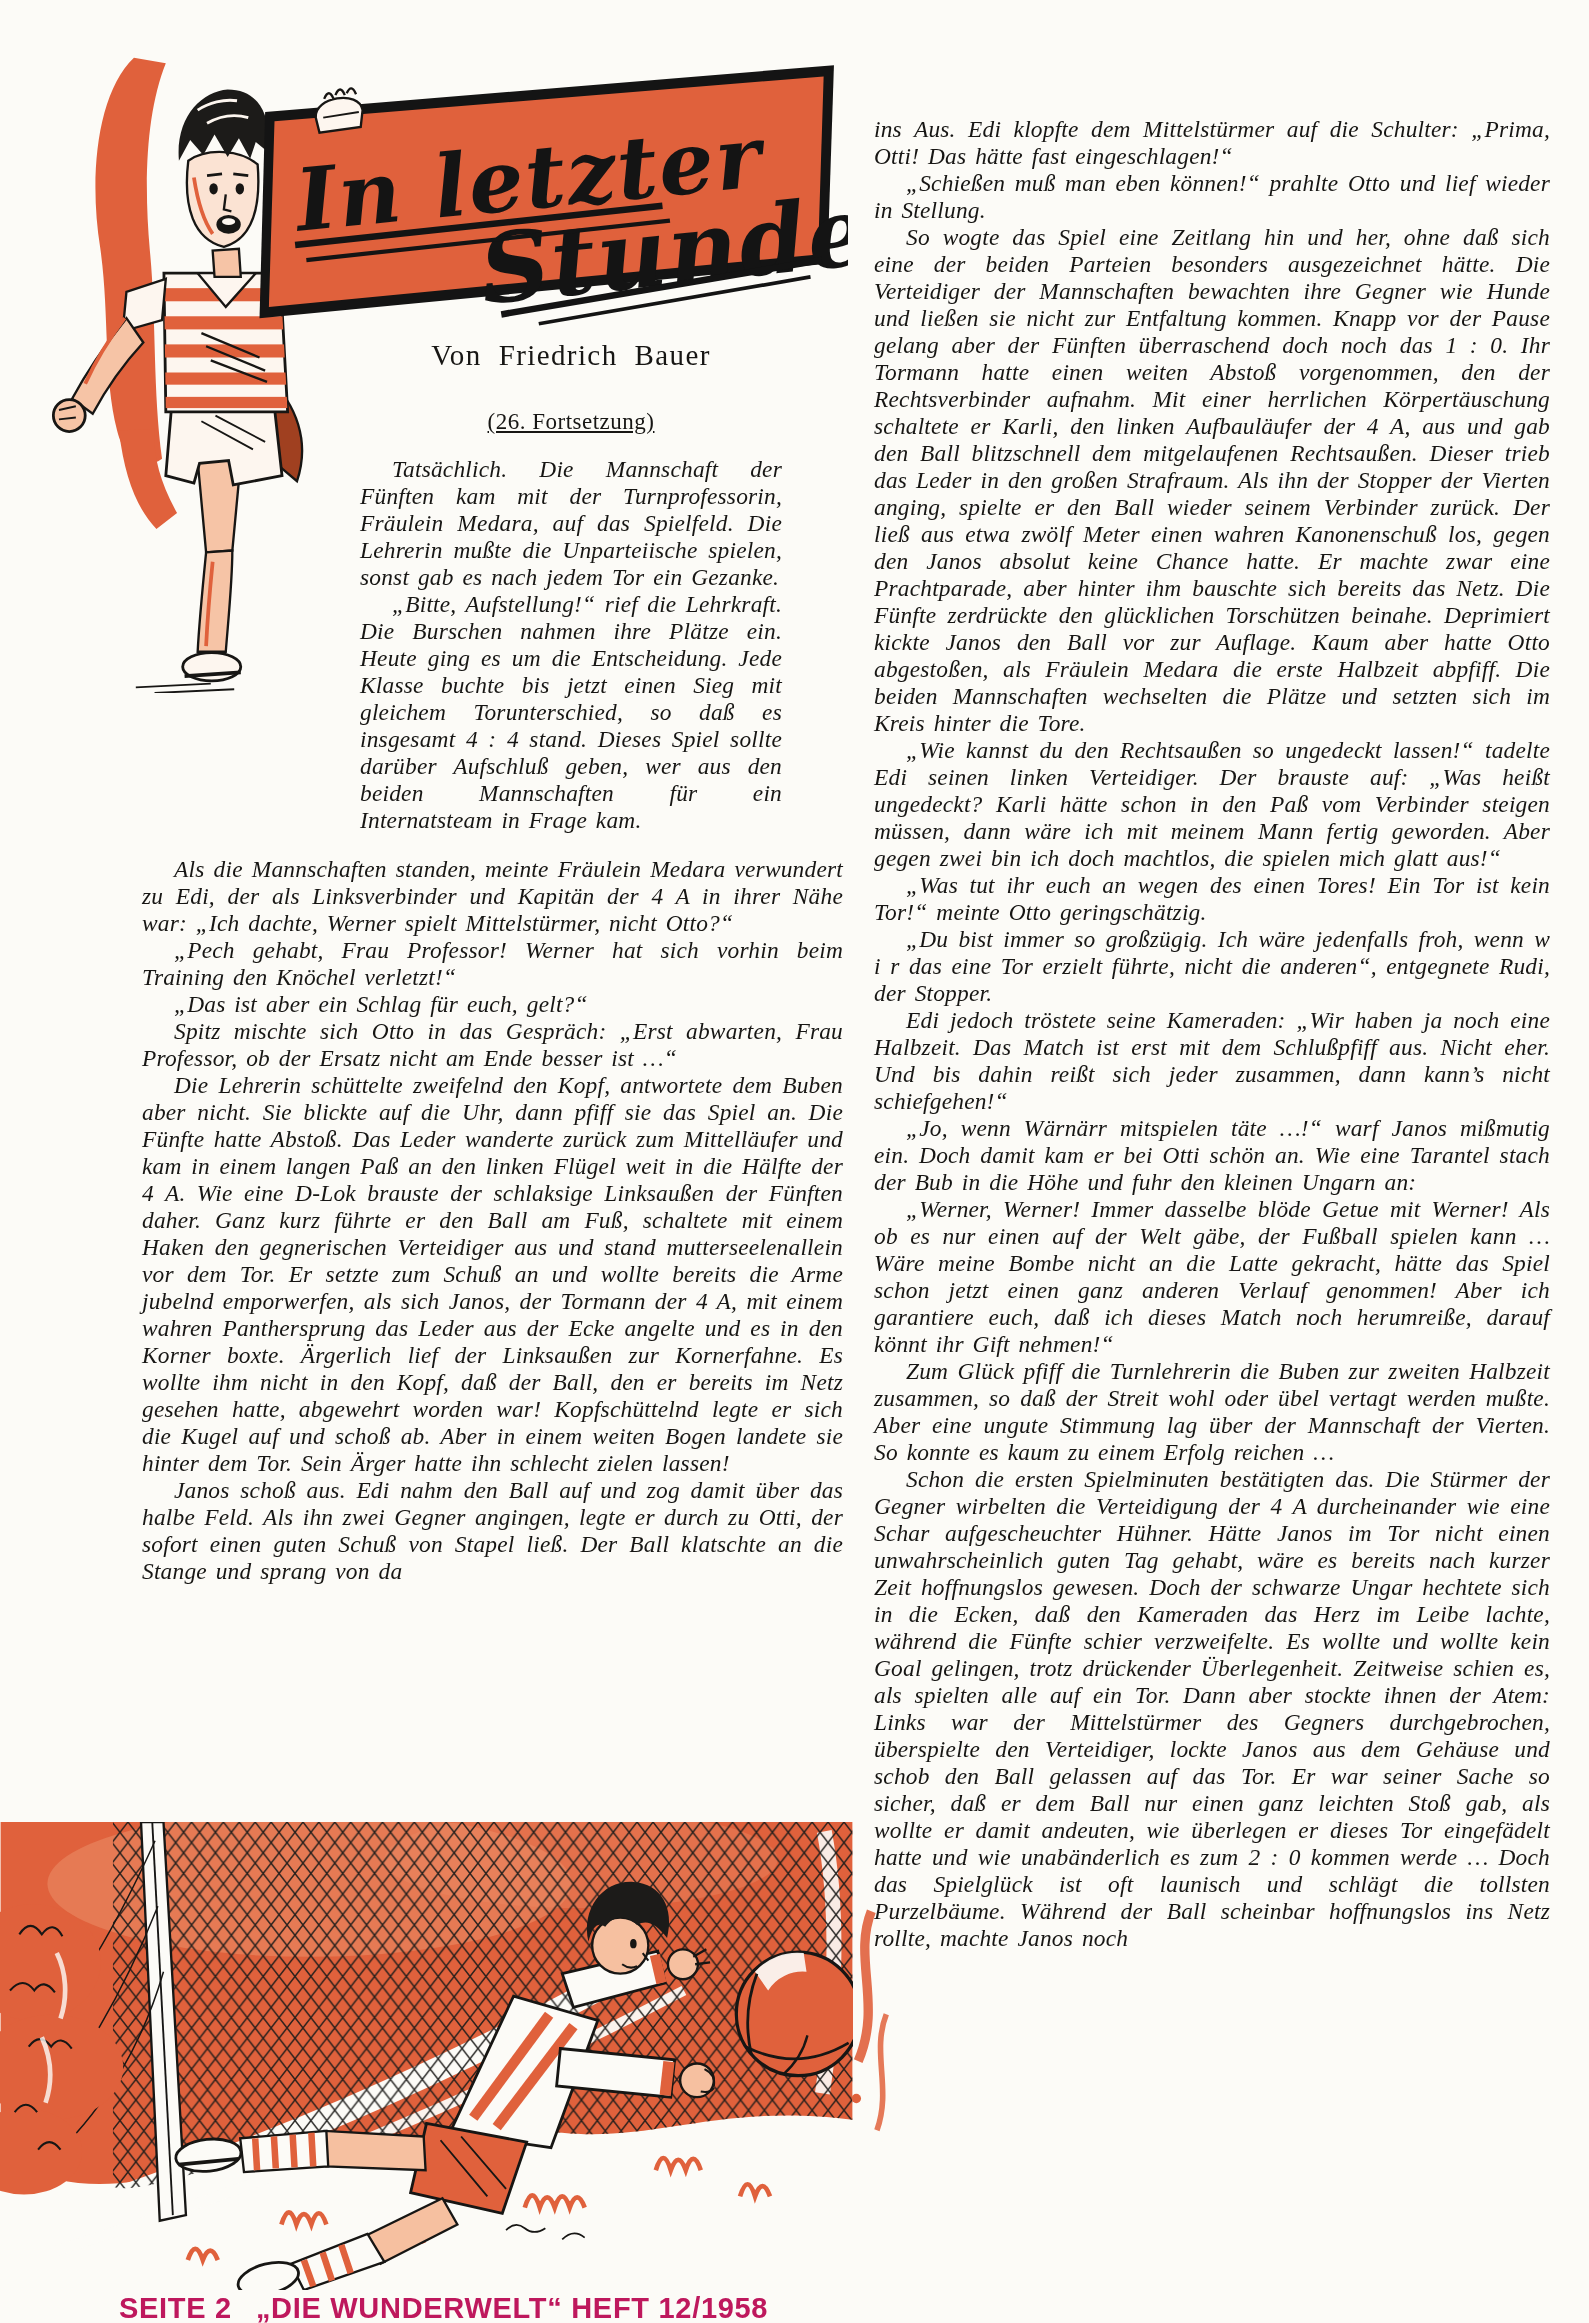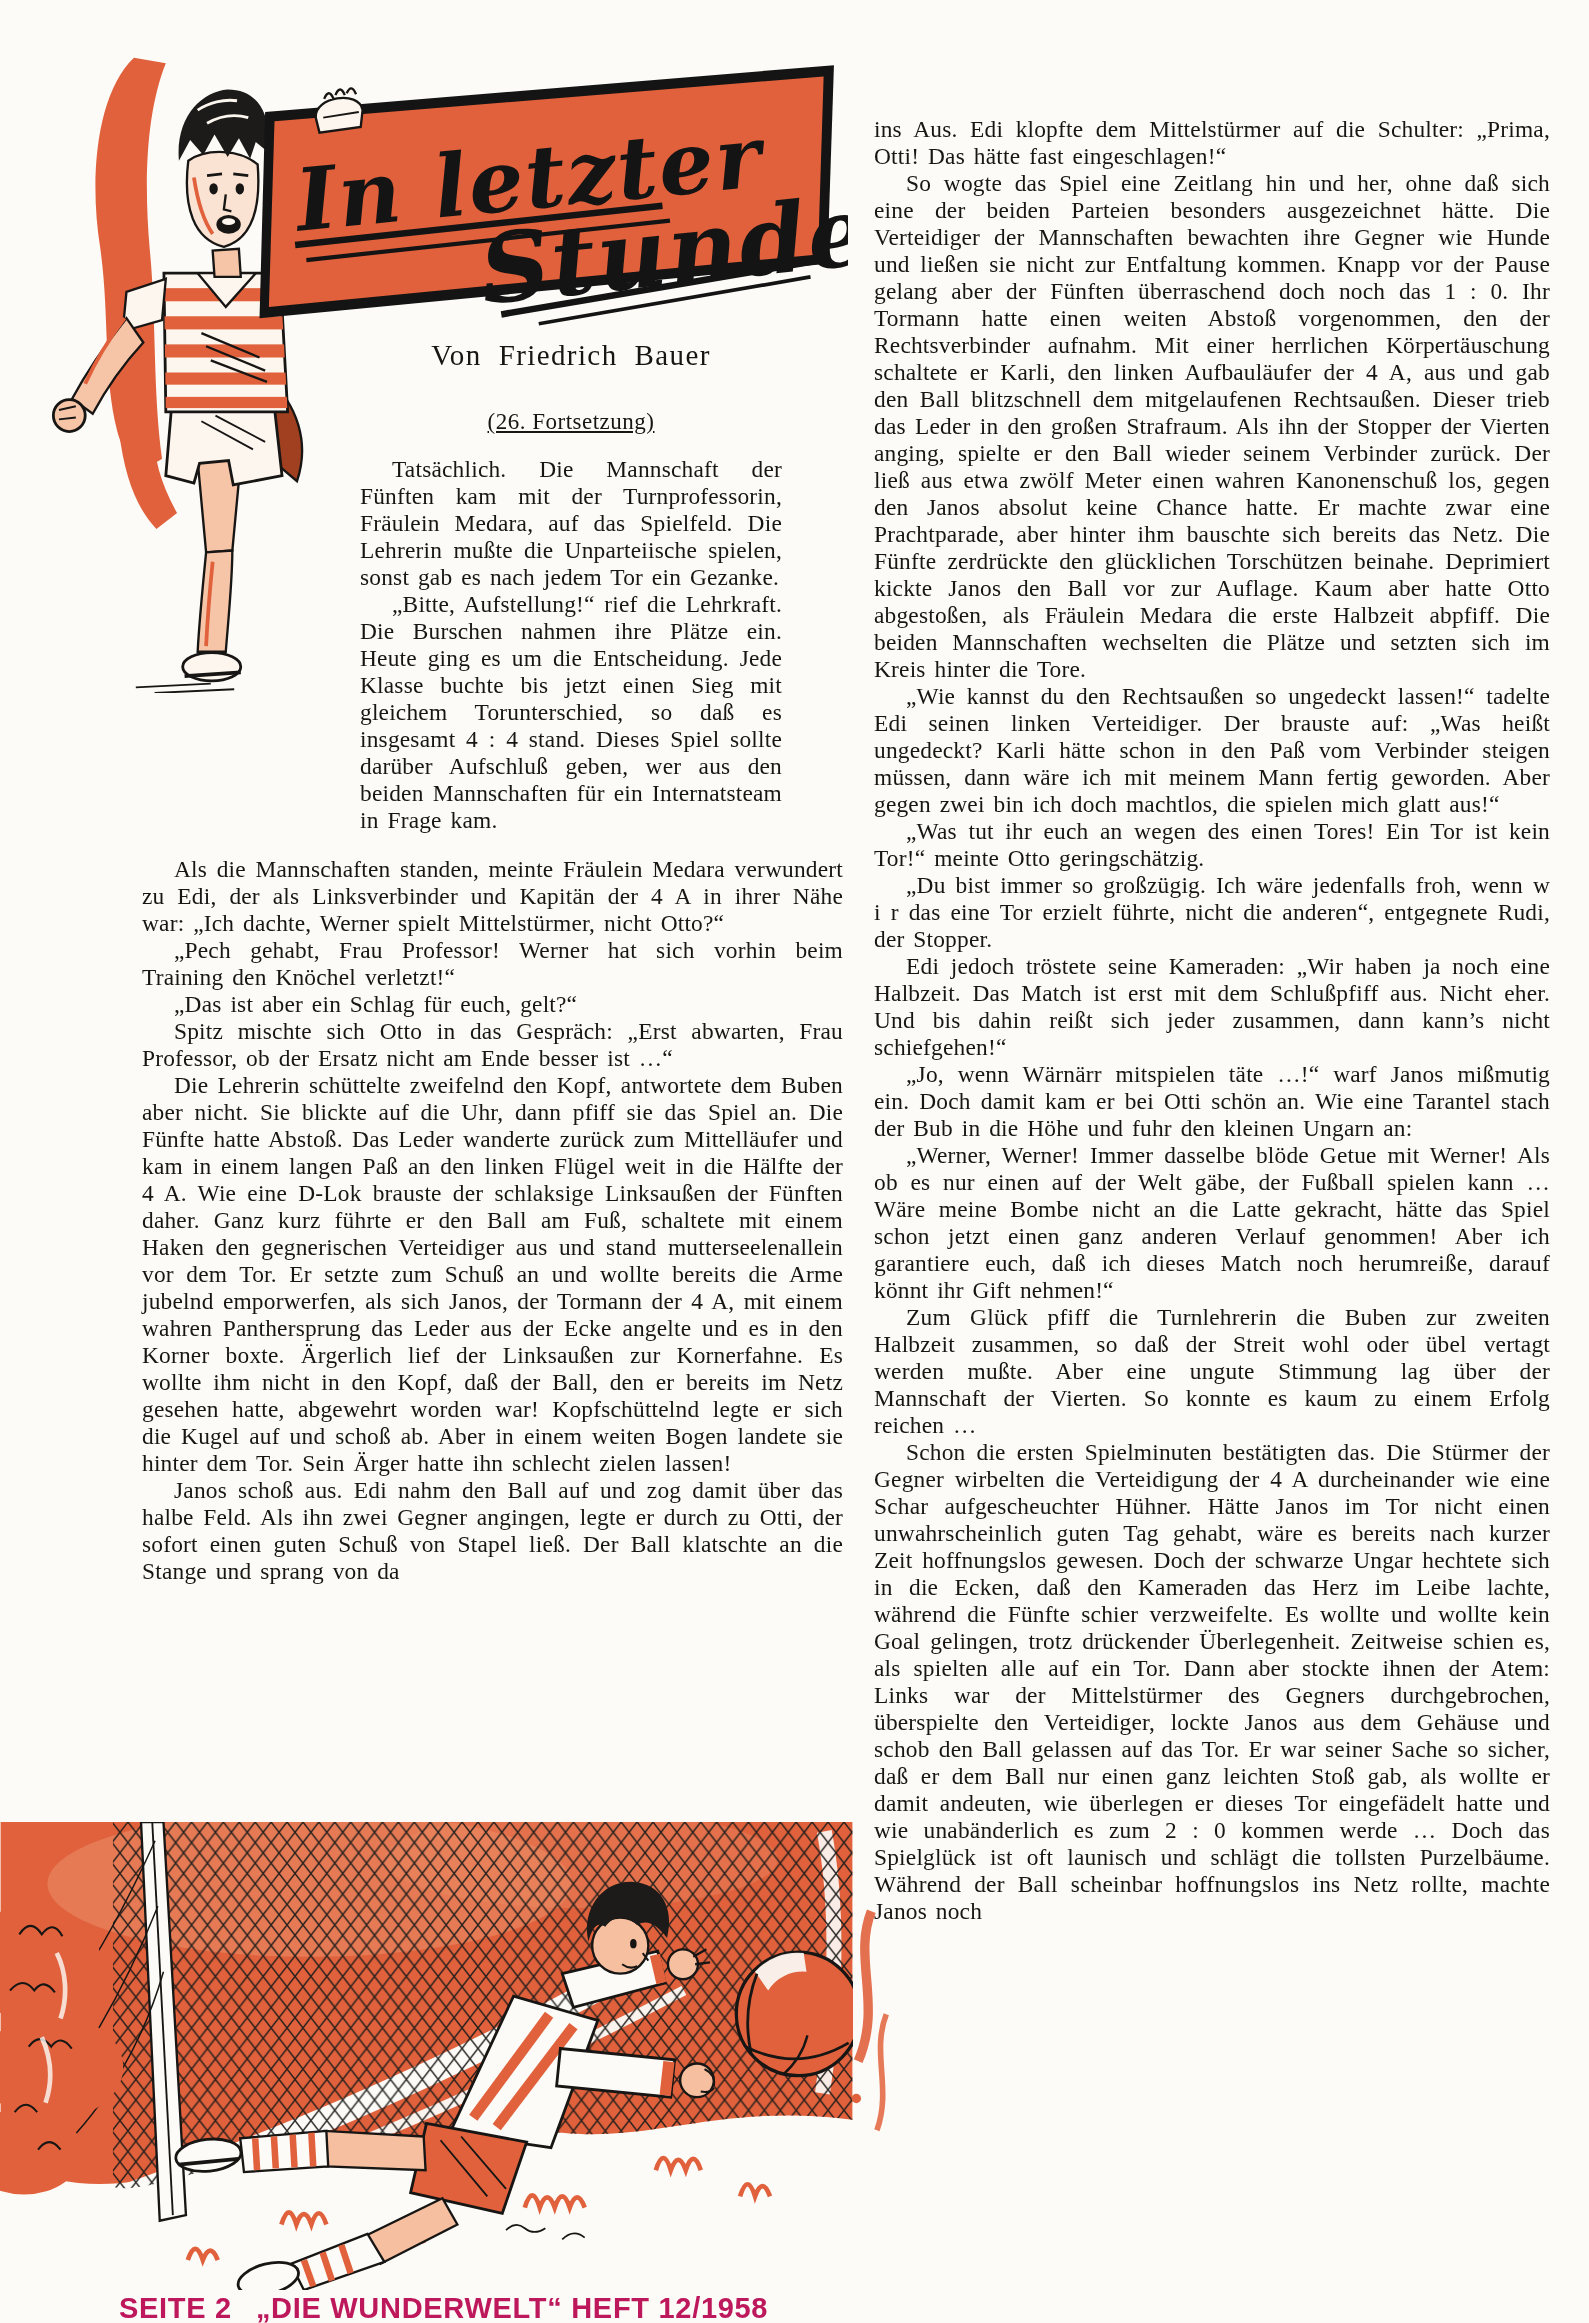--- a/index.html
+++ b/index.html
@@ -6,21 +6,21 @@
   .page{
     position:relative; width:1589px; height:2324px;
     background:#fcfbf7; overflow:hidden;
     font-family:"Liberation Serif", serif; color:#171614;
   }
   .col{position:absolute;}
   .col-left{left:142px; top:330px; width:701px;}
   .col-right{left:874px; top:116px; width:676px;}
   .para{
     margin:0; text-align:justify; text-indent:32px;
-    font-size:23.4px; line-height:27px; word-spacing:2.8px; letter-spacing:0.2px;
+    font-size:23.4px; line-height:27px; word-spacing:2.8px; letter-spacing:0.2px;font-style:italic;
   }
   .col-right .para:first-child{text-indent:0;}
   .narrow{width:422px; margin-left:218px; min-height:517px;}
   .byline{
     margin:9px 0 37px; text-align:center; text-indent:0;
     font-size:29px; letter-spacing:1.4px; word-spacing:8.4px;
   }
   .continuation{
     margin:0 0 20.6px; text-align:center; text-indent:0;
     font-size:23px; letter-spacing:0.5px;text-decoration:underline;
@@ -139,20 +139,21 @@
         <p class="para">„Pech gehabt, Frau Professor! Werner hat sich vorhin beim Training den Knöchel verletzt!“</p>
         <p class="para">„Das ist aber ein Schlag für euch, gelt?“</p>
         <p class="para">Spitz mischte sich Otto in das Gespräch: „Erst abwarten, Frau Professor, ob der Ersatz nicht am Ende besser ist …“</p>
         <p class="para">Die Lehrerin schüttelte zweifelnd den Kopf, antwortete dem Buben aber nicht. Sie blickte auf die Uhr, dann pfiff sie das Spiel an. Die Fünfte hatte Abstoß. Das Leder wanderte zurück zum Mittelläufer und kam in einem langen Paß an den linken Flügel weit in die Hälfte der 4 A. Wie eine D-Lok brauste der schlaksige Linksaußen der Fünften daher. Ganz kurz führte er den Ball am Fuß, schaltete mit einem Haken den gegnerischen Verteidiger aus und stand mutterseelenallein vor dem Tor. Er setzte zum Schuß an und wollte bereits die Arme jubelnd emporwerfen, als sich Janos, der Tormann der 4 A, mit einem wahren Panthersprung das Leder aus der Ecke angelte und es in den Korner boxte. Ärgerlich lief der Linksaußen zur Kornerfahne. Es wollte ihm nicht in den Kopf, daß der Ball, den er bereits im Netz gesehen hatte, abgewehrt worden war! Kopfschüttelnd legte er sich die Kugel auf und schoß ab. Aber in einem weiten Bogen landete sie hinter dem Tor. Sein Ärger hatte ihn schlecht zielen lassen!</p>
         <p class="para">Janos schoß aus. Edi nahm den Ball auf und zog damit über das halbe Feld. Als ihn zwei Gegner angingen, legte er durch zu Otti, der sofort einen guten Schuß von Stapel ließ. Der Ball klatschte an die Stange und sprang von da</p>
       </div>
   </div>
 
   <div class="col col-right">
       <p class="para">ins Aus. Edi klopfte dem Mittelstürmer auf die Schulter: „Prima, Otti! Das hätte fast eingeschlagen!“</p>
+      <p class="para">„Schießen muß man eben können!“ prahlte Otto und lief wieder in Stellung.</p>
       <p class="para">So wogte das Spiel eine Zeitlang hin und her, ohne daß sich eine der beiden Parteien besonders ausgezeichnet hätte. Die Verteidiger der Mannschaften bewachten ihre Gegner wie Hunde und ließen sie nicht zur Entfaltung kommen. Knapp vor der Pause gelang aber der Fünften überraschend doch noch das 1 : 0. Ihr Tormann hatte einen weiten Abstoß vorgenommen, den der Rechtsverbinder aufnahm. Mit einer herrlichen Körpertäuschung schaltete er Karli, den linken Aufbauläufer der 4 A, aus und gab den Ball blitzschnell dem mitgelaufenen Rechtsaußen. Dieser trieb das Leder in den großen Strafraum. Als ihn der Stopper der Vierten anging, spielte er den Ball wieder seinem Verbinder zurück. Der ließ aus etwa zwölf Meter einen wahren Kanonenschuß los, gegen den Janos absolut keine Chance hatte. Er machte zwar eine Prachtparade, aber hinter ihm bauschte sich bereits das Netz. Die Fünfte zerdrückte den glücklichen Torschützen beinahe. Deprimiert kickte Janos den Ball vor zur Auflage. Kaum aber hatte Otto abgestoßen, als Fräulein Medara die erste Halbzeit abpfiff. Die beiden Mannschaften wechselten die Plätze und setzten sich im Kreis hinter die Tore.</p>
       <p class="para">„Wie kannst du den Rechtsaußen so ungedeckt lassen!“ tadelte Edi seinen linken Verteidiger. Der brauste auf: „Was heißt ungedeckt? Karli hätte schon in den Paß vom Verbinder steigen müssen, dann wäre ich mit meinem Mann fertig geworden. Aber gegen zwei bin ich doch machtlos, die spielen mich glatt aus!“</p>
       <p class="para">„Was tut ihr euch an wegen des einen Tores! Ein Tor ist kein Tor!“ meinte Otto geringschätzig.</p>
       <p class="para">„Du bist immer so großzügig. Ich wäre jedenfalls froh, wenn w i r das eine Tor erzielt führte, nicht die anderen“, entgegnete Rudi, der Stopper.</p>
       <p class="para">Edi jedoch tröstete seine Kameraden: „Wir haben ja noch eine Halbzeit. Das Match ist erst mit dem Schlußpfiff aus. Nicht eher. Und bis dahin reißt sich jeder zusammen, dann kann’s nicht schiefgehen!“</p>
       <p class="para">„Jo, wenn Wärnärr mitspielen täte …!“ warf Janos mißmutig ein. Doch damit kam er bei Otti schön an. Wie eine Tarantel stach der Bub in die Höhe und fuhr den kleinen Ungarn an:</p>
       <p class="para">„Werner, Werner! Immer dasselbe blöde Getue mit Werner! Als ob es nur einen auf der Welt gäbe, der Fußball spielen kann … Wäre meine Bombe nicht an die Latte gekracht, hätte das Spiel schon jetzt einen ganz anderen Verlauf genommen! Aber ich garantiere euch, daß ich dieses Match noch herumreiße, darauf könnt ihr Gift nehmen!“</p>
       <p class="para">Zum Glück pfiff die Turnlehrerin die Buben zur zweiten Halbzeit zusammen, so daß der Streit wohl oder übel vertagt werden mußte. Aber eine ungute Stimmung lag über der Mannschaft der Vierten. So konnte es kaum zu einem Erfolg reichen …</p>
       <p class="para">Schon die ersten Spielminuten bestätigten das. Die Stürmer der Gegner wirbelten die Verteidigung der 4 A durcheinander wie eine Schar aufgescheuchter Hühner. Hätte Janos im Tor nicht einen unwahrscheinlich guten Tag gehabt, wäre es bereits nach kurzer Zeit hoffnungslos gewesen. Doch der schwarze Ungar hechtete sich in die Ecken, daß den Kameraden das Herz im Leibe lachte, während die Fünfte schier verzweifelte. Es wollte und wollte kein Goal gelingen, trotz drückender Überlegenheit. Zeitweise schien es, als spielten alle auf ein Tor. Dann aber stockte ihnen der Atem: Links war der Mittelstürmer des Gegners durchgebrochen, überspielte den Verteidiger, lockte Janos aus dem Gehäuse und schob den Ball gelassen auf das Tor. Er war seiner Sache so sicher, daß er dem Ball nur einen ganz leichten Stoß gab, als wollte er damit andeuten, wie überlegen er dieses Tor eingefädelt hatte und wie unabänderlich es zum 2 : 0 kommen werde … Doch das Spielglück ist oft launisch und schlägt die tollsten Purzelbäume. Während der Ball scheinbar hoffnungslos ins Netz rollte, machte Janos noch</p>
     </div>

